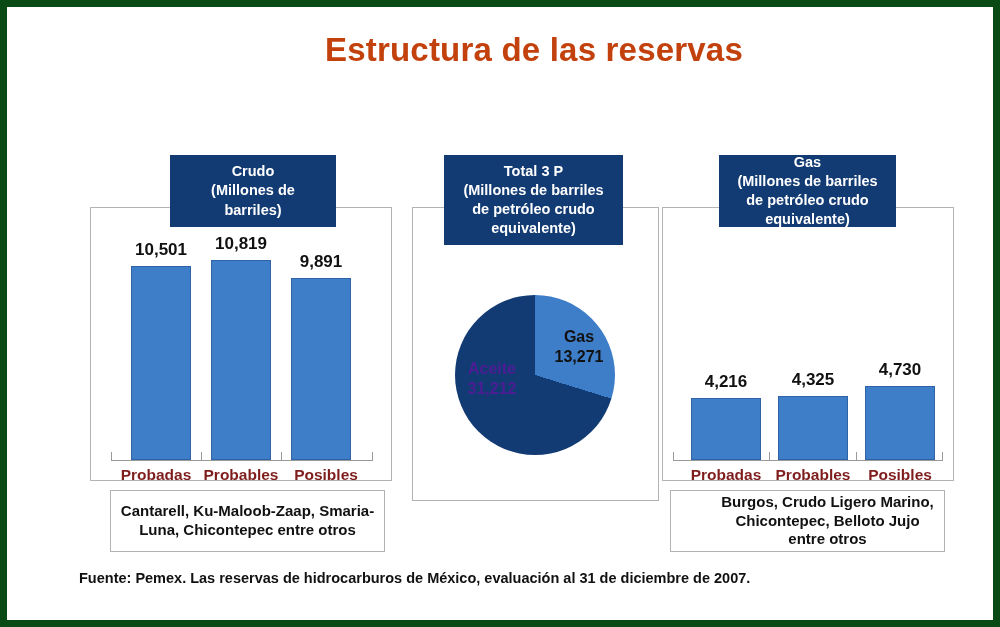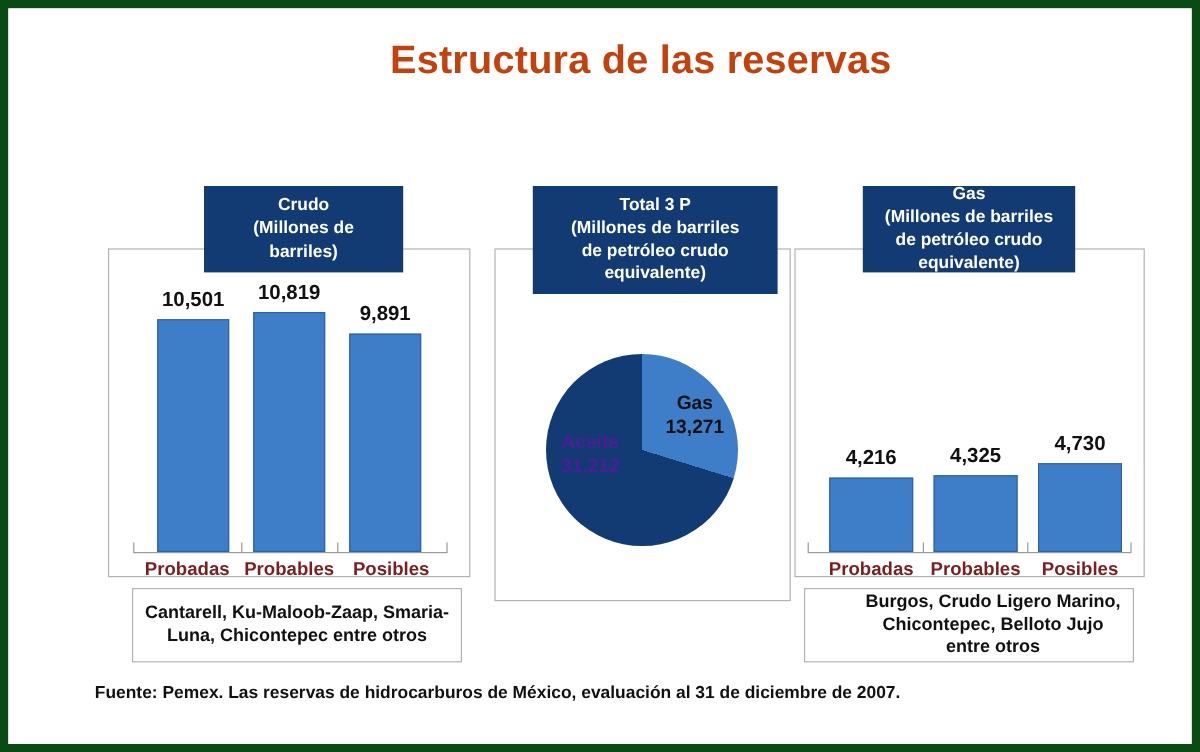--- a/index.html
+++ b/index.html
@@ -59,21 +59,21 @@
     font-weight: bold;
     text-align: center;
     line-height: 1.32;
     display: flex;
     align-items: center;
     justify-content: center;
     padding: 4px 6px;
     box-sizing: border-box;
   }
   .cap-crudo { left: 163px; top: 148px; width: 166px; height: 72px; }
-  .cap-total { left: 437px; top: 148px; width: 204px; height: 90px; }
+  .cap-total { left: 437px; top: 148px; width: 179px; height: 90px; }
   .cap-gas   { left: 712px; top: 148px; width: 177px; height: 72px; }
 
   
   .barchart {
     position: absolute;
     left: 0; top: 0; width: 100%; height: 100%;
   }
   .bar {
     position: absolute;
     background: #3e7dc8;

